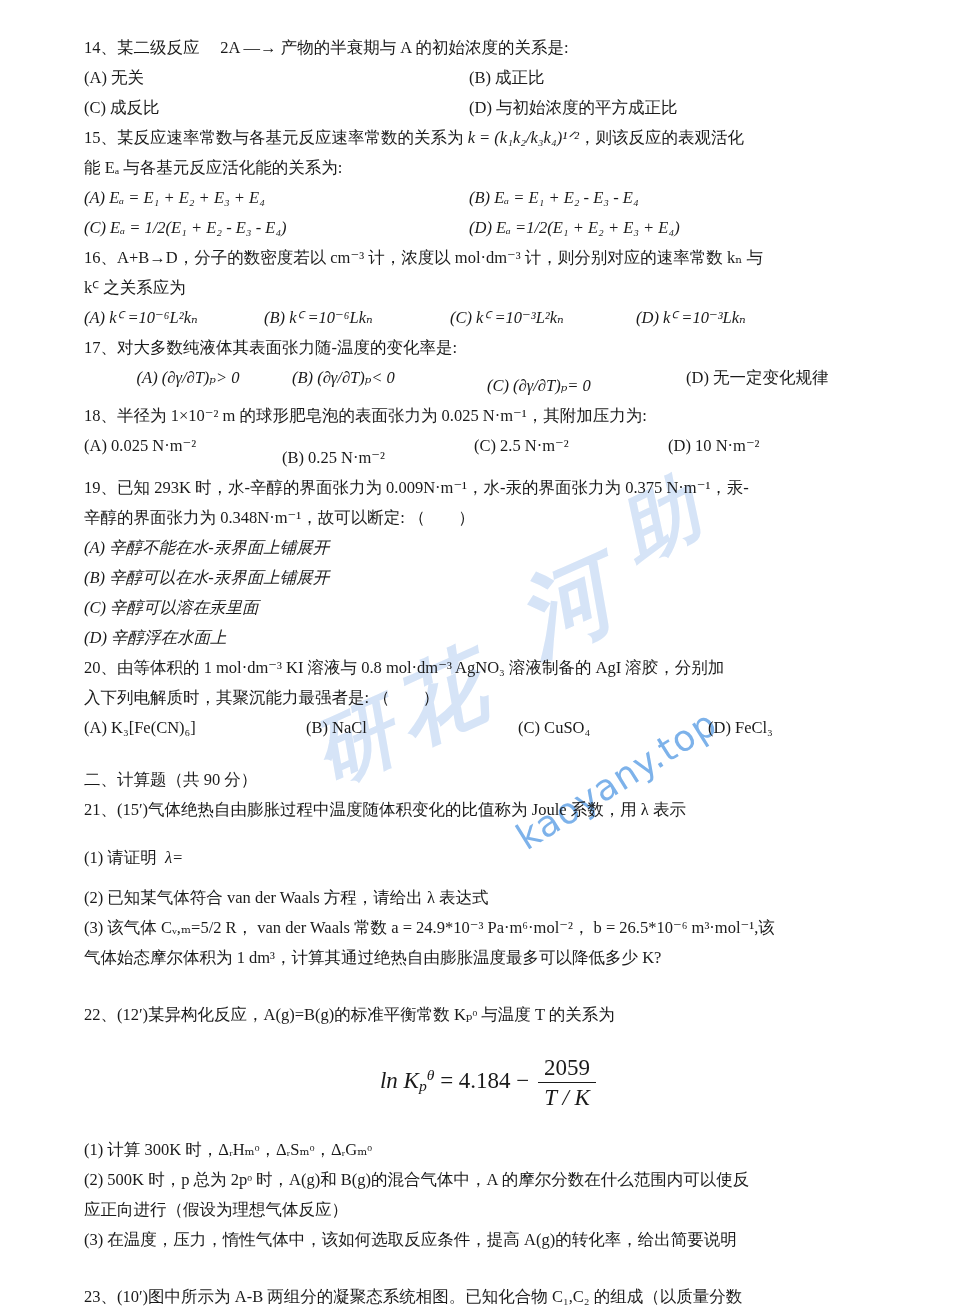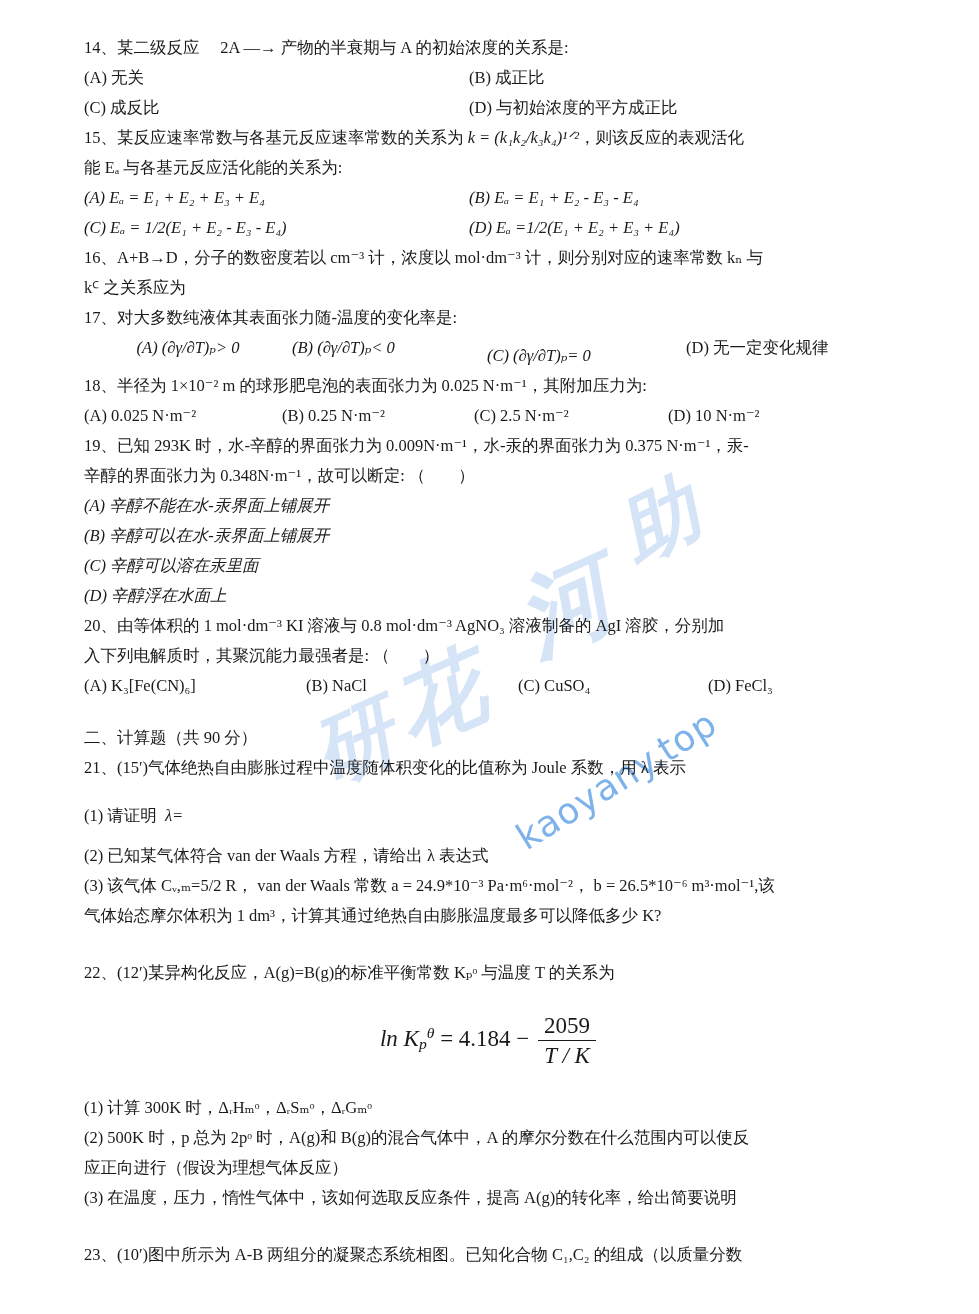--- a/index.html
+++ b/index.html
@@ -77,21 +77,21 @@
 
   
   .two-col .opt:nth-child(1) { width: 385px; }
   .four-col-a .opt:nth-child(1) { width: 180px; }
   .four-col-a .opt:nth-child(2) { width: 186px; }
   .four-col-a .opt:nth-child(3) { width: 186px; }
   .four-col-b .opt:nth-child(1) { width: 208px; text-align: center; }
   .four-col-b .opt:nth-child(2) { width: 195px; }
   .four-col-b .opt:nth-child(3) { width: 199px; margin-top: 8px; }
   .four-col-c .opt:nth-child(1) { width: 198px; }
-  .four-col-c .opt:nth-child(2) { width: 192px; }
+  .four-col-c .opt:nth-child(2) { width: 192px; margin-top: 12px; }
   .four-col-c .opt:nth-child(3) { width: 194px; }
   .four-col-d .opt:nth-child(1) { width: 222px; }
   .four-col-d .opt:nth-child(2) { width: 212px; }
   .four-col-d .opt:nth-child(3) { width: 190px; }
 
   .stack-opt { margin: 0 0 13.5px 0; white-space: nowrap; font-style: italic; }
 
   i, .it { font-style: italic; }
   sub { font-size: 0.68em; vertical-align: -0.22em; line-height: 0; }
   sup { font-size: 0.68em; vertical-align: 0.50em; line-height: 0; }
@@ -169,20 +169,26 @@
       <span class="opt it">(A) Eₐ = E₁ + E₂ + E₃ + E₄</span>
       <span class="opt it">(B) Eₐ = E₁ + E₂ - E₃ - E₄</span>
     </div>
     <div class="opts two-col">
       <span class="opt it">(C) Eₐ = 1/2(E₁ + E₂ - E₃ - E₄)</span>
       <span class="opt it">(D) Eₐ =1/2(E₁ + E₂ + E₃ + E₄)</span>
     </div>
 
     <div class="line">16、A+B→D，分子的数密度若以 cm⁻³ 计，浓度以 mol·dm⁻³ 计，则分别对应的速率常数 kₙ 与</div>
     <div class="line">kꟲ 之关系应为</div>
+    <div class="opts four-col-a">
+      <span class="opt it">(A)  kꟲ =10⁻⁶L²kₙ</span>
+      <span class="opt it">(B)  kꟲ =10⁻⁶Lkₙ</span>
+      <span class="opt it">(C)  kꟲ =10⁻³L²kₙ</span>
+      <span class="opt it">(D)  kꟲ =10⁻³Lkₙ</span>
+    </div>
 
     <div class="line">17、对大多数纯液体其表面张力随-温度的变化率是:</div>
     <div class="opts four-col-b">
       <span class="opt it">(A) (∂γ/∂T)ₚ&gt; 0</span>
       <span class="opt it">(B) (∂γ/∂T)ₚ&lt; 0</span>
       <span class="opt it">(C) (∂γ/∂T)ₚ= 0</span>
       <span class="opt">(D) 无一定变化规律</span>
     </div>
 
     <div class="line">18、半径为 1×10⁻² m 的球形肥皂泡的表面张力为 0.025 N·m⁻¹，其附加压力为:</div>

